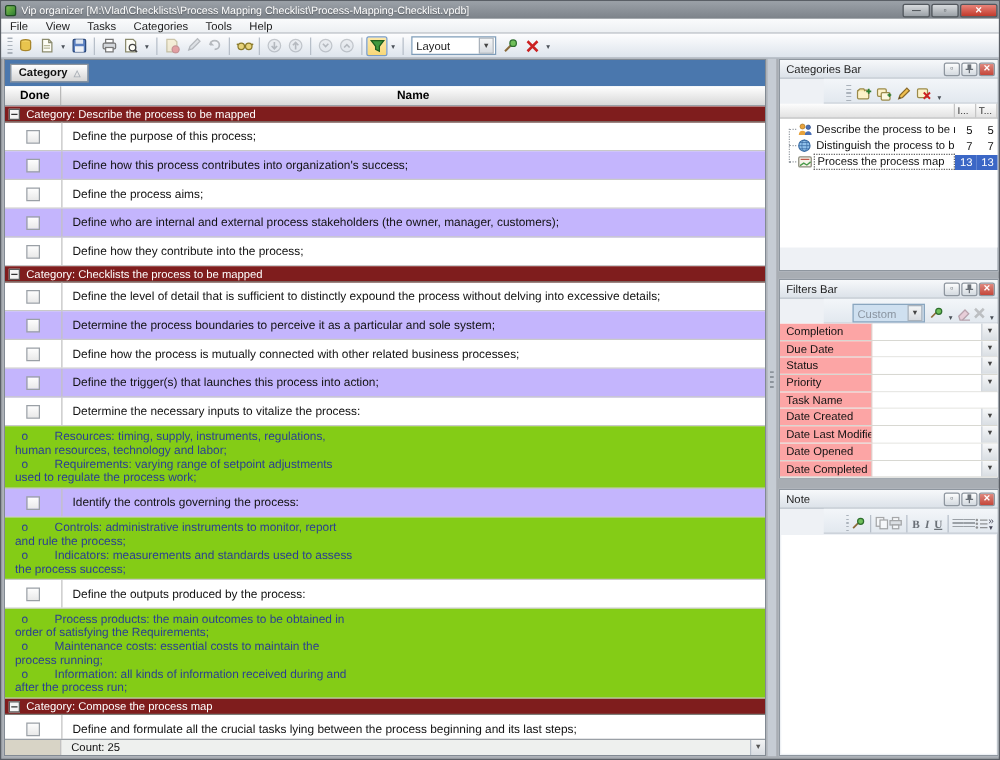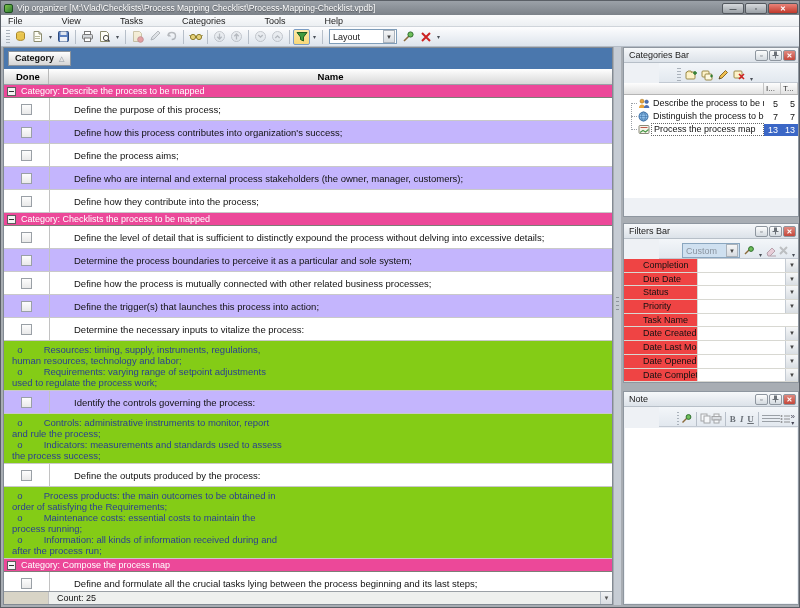--- a/index.html
+++ b/index.html
@@ -14,21 +14,21 @@
     background:linear-gradient(135deg,#7ec24a,#2e7d32); border:1px solid #1d4d20; border-radius:2px; }
   #title-text { flex:1; font-size:8.5px; text-shadow:0 1px 1px rgba(0,0,0,.4); white-space:nowrap; overflow:hidden; }
   .winbtn { width:22px; height:11px; margin-right:1px; border:1px solid #53585e; border-radius:2px;
     background:linear-gradient(#d7dadd,#9aa0a6); color:#3a3f45; font-size:7px; line-height:9px;
     text-align:center; font-weight:bold; }
   .winbtn.close { background:linear-gradient(#e98379,#c0392b); color:#fff; width:30px; }
 
   
   #menubar { position:absolute; left:0; top:14px; width:798px; height:12px;
     background:linear-gradient(#fafbfc,#eceff2); border-bottom:1px solid #cfd4da;
-    display:flex; align-items:center;gap:25px; }
+    display:flex; align-items:center; }
   .menu-item { padding:0 7px; font-size:9px; color:#1c1c1c; line-height:12px; }
 
   
   #toolbar { position:absolute; left:0; top:26px; width:798px; height:20px;
     background:linear-gradient(#fdfdfe,#dde4ec); border-bottom:1px solid #b4bcc6;
     display:flex; align-items:center; padding-left:3px; }
   .grip { width:4px; height:14px; margin:0 2px;
     background:repeating-linear-gradient(#aab2bb 0 1px,transparent 1px 3px); }
   .tbtn { width:17px; height:16px; display:flex; align-items:center; justify-content:center; border-radius:2px; }
   .tbtn.pressed { border:1px solid #7a9cc4; background:linear-gradient(#fde9a9,#f8d878); }
@@ -49,32 +49,32 @@
     background:linear-gradient(#fefefe,#d5d5d5); border:1px solid #8d949c;
     font-weight:bold; font-size:9px; line-height:13px; color:#111; }
   .sort-tri { display:inline-block; margin-left:5px; font-size:7px; color:#a9afb6; }
   #colheader { position:absolute; left:0; top:21px; width:608px; height:16px;
     background:linear-gradient(#ffffff,#d8d8d8); border-bottom:1px solid #9aa0a6; display:flex; }
   #colheader .col-done { width:45px; font-weight:bold; font-size:9.5px; padding:2px 0 0 12px;
     border-right:1px solid #b9b9b9; }
   #colheader .col-name { flex:1; font-weight:bold; font-size:9.5px; text-align:center; padding-top:2px; }
   #rows { position:absolute; left:0; top:37px; width:608px; height:508px; overflow:hidden; background:#fff; }
 
-  .cat-row { height:13px; background:#ec4899; color:#fff; font-size:9px; line-height:13px;
+  .cat-row { height:13px; background:#7f1d1d; color:#fff; font-size:9px; line-height:13px;
     display:flex; align-items:center; border-bottom:1px solid #7e7d77; }
   .collapse-box { width:9px; height:9px; margin:0 5px 0 3px; background:#f4f4f4;
     border:1px solid #5c5c5c; position:relative; flex:none; }
   .collapse-box::after { content:""; position:absolute; left:1px; right:1px; top:3px; height:1px; background:#333; }
 
   .task-row { height:23px; display:flex; border-bottom:1px solid #c9c9c9; }
   .task-row.alt { background:#c4b5fd; }
   .done-cell { width:45px; flex:none; display:flex; align-items:center; justify-content:center; }
   .checkbox { width:11px; height:11px; border:1px solid #9aa0a6; background:linear-gradient(#fdfdfd,#e9e9e9); }
   .name-cell { flex:1; border-left:1px solid #c2c2c2; display:flex; align-items:center;
-    padding-left:24px; font-size:9.5px; color:#111; }
+    padding-left:8px; font-size:9.5px; color:#111; }
 
   .note-row { border-bottom:1px solid #c9c9c9; background:#84cc16; color:#2b3f92;
     font-size:9.5px; line-height:11px; padding:3px 0 2px 8px; white-space:pre; }
 
   #grid-footer { position:absolute; left:0; bottom:0; width:608px; height:13px;
     border-top:1px solid #9aa0a6; background:#eef0ee; display:flex; }
   #grid-footer .foot-left { width:45px; background:#d8d4c6; border-right:1px solid #c2c2c2; }
   #grid-footer .foot-count { flex:1; font-size:9px; line-height:12px; padding-left:8px; color:#111; }
   #grid-footer .foot-scroll { width:12px; background:linear-gradient(#f2f3f4,#d9dde2);
     border-left:1px solid #b4bcc6; font-size:6px; color:#555; text-align:center; line-height:12px; }
@@ -107,22 +107,22 @@
   .tree-item { height:13px; display:flex; align-items:center; position:relative; padding-left:14px; }
   .tree-item::before { content:""; position:absolute; left:7px; top:6px; width:6px; border-top:1px dotted #9aa0a6; }
   .tree-icon { width:13px; flex:none; display:flex; align-items:center; }
   .tree-label { flex:1; font-size:9px; color:#111; padding:0 2px; white-space:nowrap; overflow:hidden; line-height:11px; }
   .tree-item.selected .tree-label { border:1px dotted #666; }
   .tree-c { width:17px; flex:none; text-align:right; padding-right:3px; font-size:9px; color:#111; line-height:12px; }
   .tree-item.selected .tree-c { background:#3b67c6; color:#fff; }
 
   
   .filter-row { height:13.7px; display:flex; border-bottom:1px solid #d8d8d2; background:#fff; }
-  .filter-label { width:74px; flex:none; background:#ef4444; border-right:1px solid #d8d8d2;
-    font-size:9px; color:#111; padding:1px 0 0 19px; white-space:nowrap; overflow:hidden; }
+  .filter-label { width:74px; flex:none; background:#fca5a5; border-right:1px solid #d8d8d2;
+    font-size:9px; color:#111; padding:1px 0 0 5px; white-space:nowrap; overflow:hidden; }
   .filter-value { flex:1; background:#fff; }
   .filter-dd { width:13px; flex:none; border-left:1px solid #c5ccd4;
     background:linear-gradient(#f6f7f8,#d9dee3); font-size:6px; color:#444; text-align:center; line-height:12px; }
   #filters-body { background:#fff; }
   .combo.disabled { background:#cfe0f0; border-color:#8aa6bf; }
   .combo.disabled .combo-text { color:#8a94a0; }
 
   
   #note-content { background:#fff; position:absolute; left:1px; right:1px; top:36px; bottom:1px; }
   .fmt-letter { font-size:9px; font-weight:bold; color:#6a7077; font-family:"Liberation Serif",serif; }

